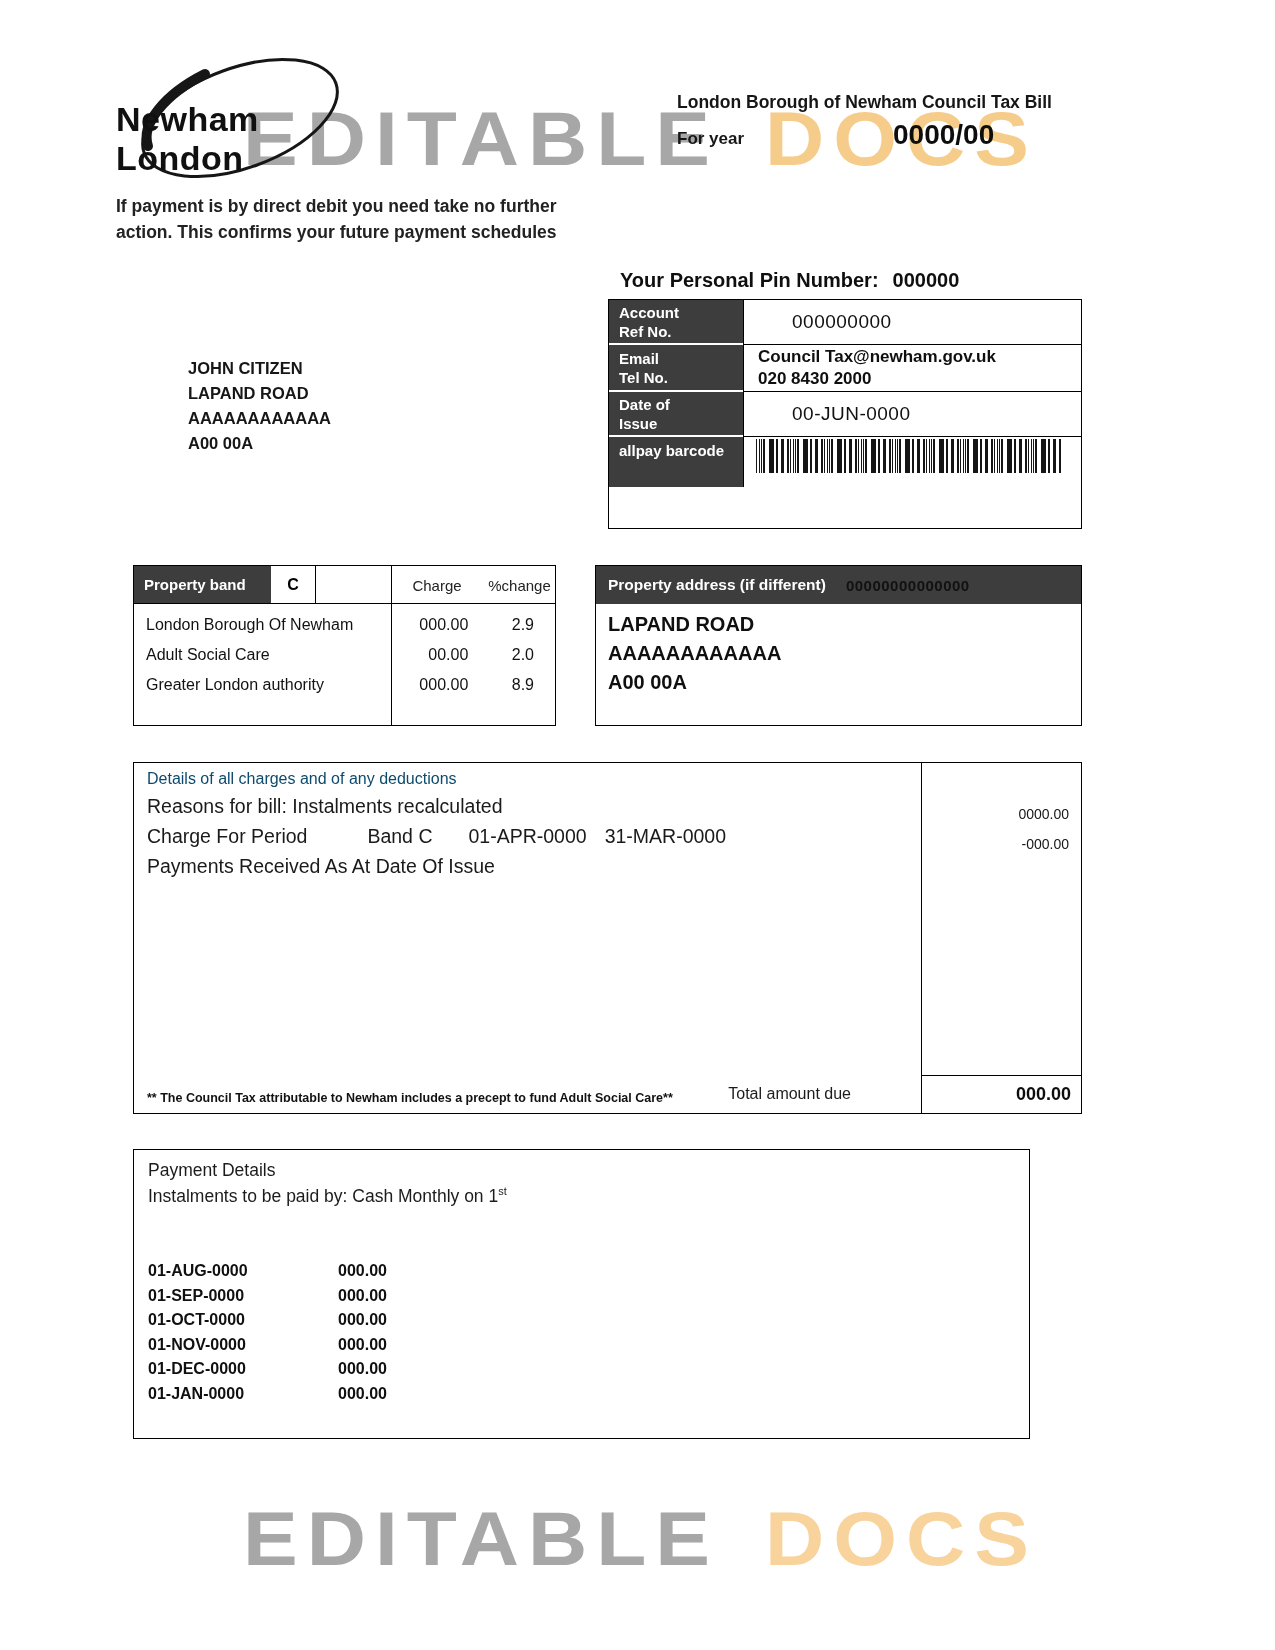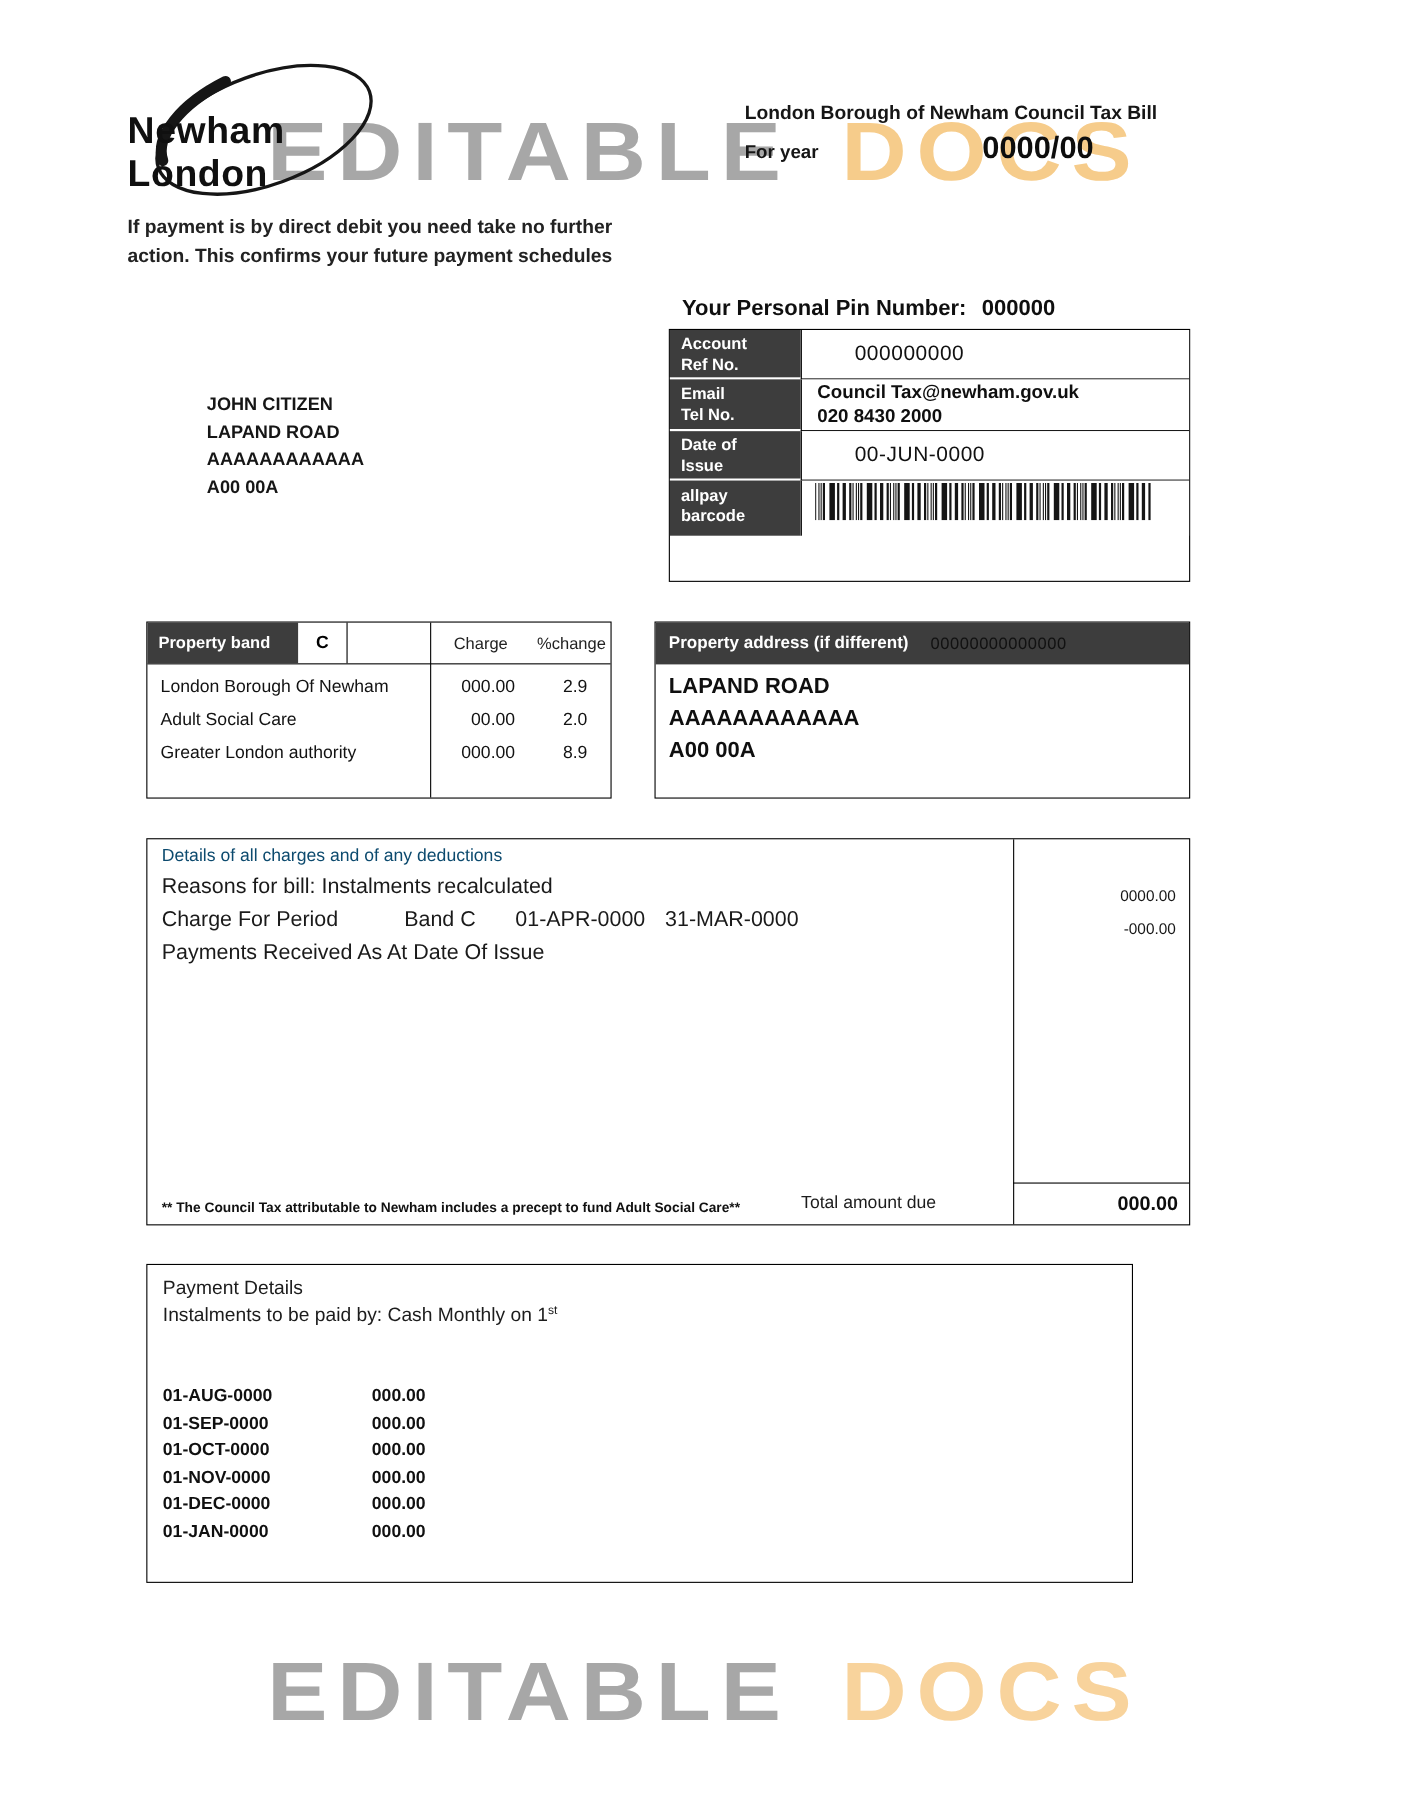--- a/index.html
+++ b/index.html
@@ -35,21 +35,21 @@
   
   .recipient { position:absolute; left:188px; top:340px; font-size:16.5px; font-weight:bold; color:#161616; line-height:25px; }
 
   
   .pin { position:absolute; left:620px; top:253px; font-size:20px; font-weight:bold; color:#0f0f0f; }
   .pin .pin-val { margin-left:14px; }
 
   
   .info-table { position:absolute; left:608px; top:283px; width:474px; height:230px; border:1.5px solid #000; }
   .info-row { display:flex; width:100%; }
-  .info-label { width:119px; background:#3d3d3d; color:#fff; font-weight:bold; font-size:15px; line-height:19px;
+  .info-label { width:134px; background:#3d3d3d; color:#fff; font-weight:bold; font-size:15px; line-height:19px;
                 padding:4px 8px 4px 10px; display:flex; flex-direction:column; justify-content:center; border-bottom:2px solid #fff; }
   .info-row:last-child .info-label { border-bottom:none; }
   .info-value { flex:1; background:#fff; border-left:1px solid #000; border-bottom:1px solid #000;
                 display:flex; flex-direction:column; justify-content:center; }
   .info-row:last-child .info-value { border-bottom:none; }
   .v-center { font-size:19px; color:#111; padding-left:48px; letter-spacing:.5px; }
   .v-email  { font-size:17px; font-weight:bold; color:#0f0f0f; padding-left:14px; line-height:22px; }
   .v-code   { font-size:19px; color:#111; padding-left:18px; letter-spacing:.5px; }
   .barcode  { position:relative; height:34px; margin:2px 12px 6px 12px; background:#fff; overflow:hidden; }
 
@@ -64,21 +64,21 @@
   .band-rows { position:absolute; left:0; top:44px; right:0; }
   .band-row { display:flex; height:30px; align-items:center; font-size:16px; color:#121212; }
   .br-name  { width:257px; padding-left:12px; }
   .br-charge{ width:91px; text-align:right; padding-right:12px; }
   .br-pct   { width:75px; text-align:right; padding-right:21px; }
 
   
   .addr-box { position:absolute; left:595px; top:549px; width:487px; height:161px; border:1.5px solid #000; }
   .addr-head { height:38px; background:#3d3d3d; display:flex; align-items:center; padding-left:12px; }
   .addr-head .ah-label { color:#fff; font-weight:bold; font-size:15.5px; }
-  .addr-head .ah-value { color:#111; font-weight:normal; font-size:15px; margin-left:20px; letter-spacing:.5px; }
+  .addr-head .ah-value { color:#111; font-weight:bold; font-size:15px; margin-left:20px; letter-spacing:.5px; }
   .addr-body { padding:6px 12px; font-size:20px; font-weight:bold; color:#0f0f0f; line-height:29px; }
 
   
   .charges-box { position:absolute; left:133px; top:746px; width:949px; height:352px; border:1.5px solid #000; }
   .charges-div { position:absolute; left:787px; top:0; bottom:0; width:1px; background:#000; }
   .charges-left { position:absolute; left:0; top:0; width:787px; padding:7px 10px 0 13px; }
   .charges-title { font-size:16px; color:#0c4a6e; }
   .charges-lines { margin-top:3px; font-size:19.5px; color:#1a1a1a; line-height:30px; }
   .cl-parts span + span { }
   .gap1 { margin-left:60px; } .gap2 { margin-left:36px; } .gap3 { margin-left:18px; }

